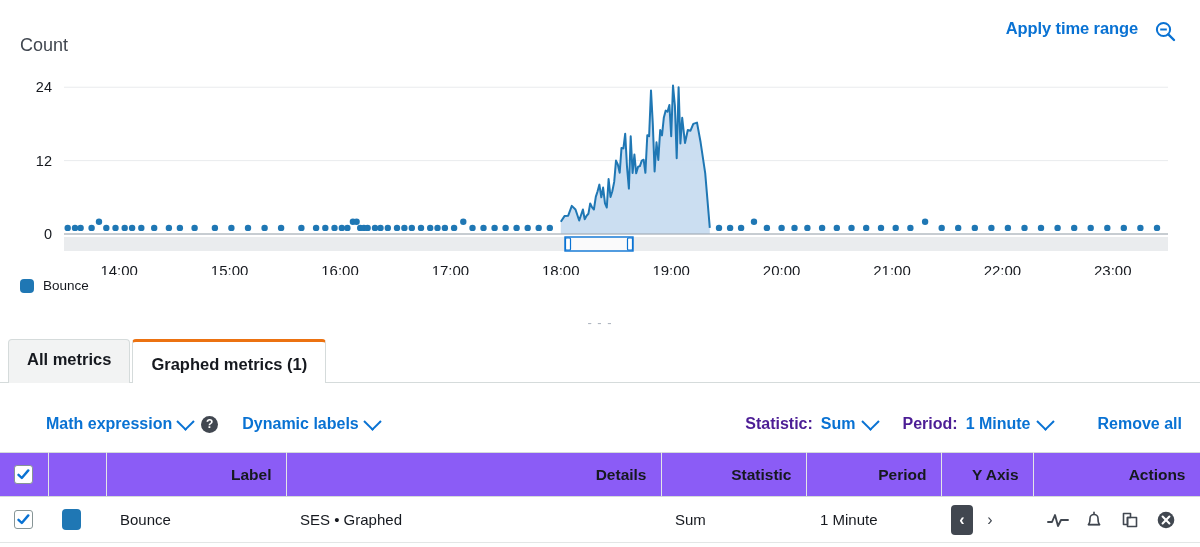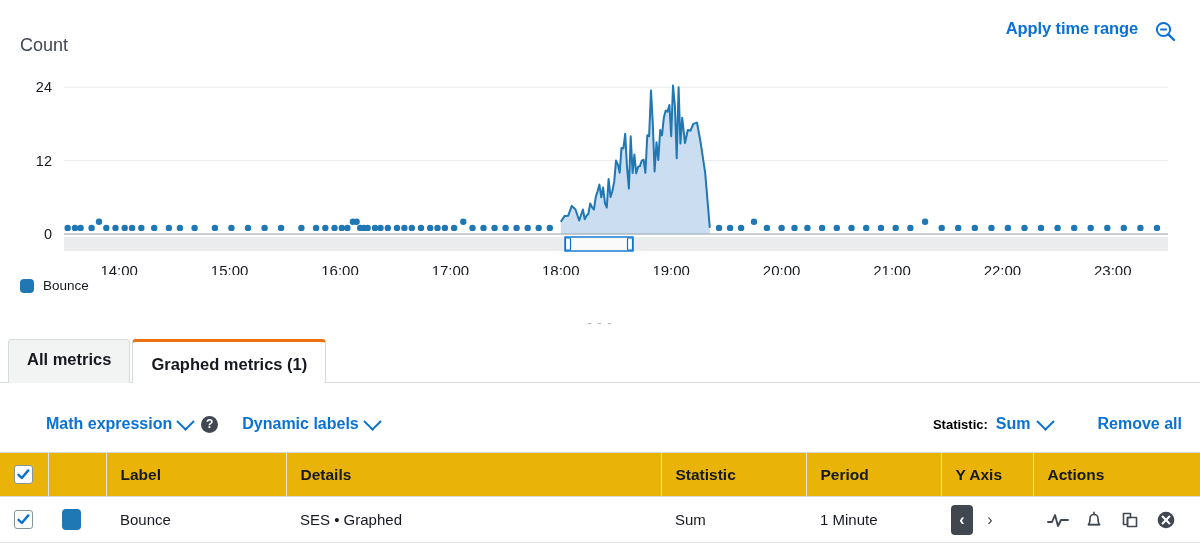--- a/index.html
+++ b/index.html
@@ -182,23 +182,23 @@
   }
   .spacer { flex: 1; }
   .labeled-ctl {
     display: flex;
     align-items: center;
     gap: 8px;
     white-space: nowrap;
     margin-left: 26px;
   }
   .labeled-ctl .lbl {
-    font-size: 13px;
-    font-weight: bold;
-    color: #000000;
+    font-size: 16px;
+    font-weight: bold;
+    color: #4c1d95;
   }
   .labeled-ctl .val {
     font-size: 16px;
     font-weight: bold;
     color: #0972d3;
     cursor: pointer;
   }
   .remove-all {
     font-size: 16px;
     font-weight: bold;
@@ -220,25 +220,25 @@
   .mtable {
     position: absolute;
     left: 0; right: 0;
     top: 452px;
     width: 1200px;
     border-collapse: collapse;
     table-layout: fixed;
     font-size: 15px;
   }
   .mtable thead th {
-    background: #eab308;
+    background: #8b5cf6;
     border-top: 1px solid #d5dbdb;
     border-bottom: 1px solid #d5dbdb;
     border-right: 1px solid #e3e6e6;
-    text-align: left;
+    text-align: right;
     font-size: 15.5px;
     font-weight: bold;
     color: #16191f;
     height: 44px;
     padding: 0 14px;
     box-sizing: border-box;
     white-space: nowrap;
   }
   .mtable tbody td {
     border-bottom: 1px solid #e3e6e6;
@@ -468,20 +468,25 @@
     </div>
 
     <div class="spacer"></div>
 
     <div class="labeled-ctl">
       <span class="lbl">Statistic:</span>
       <span class="val">Sum</span>
       <span class="chev" style="color:#0972d3"></span>
     </div>
 
+    <div class="labeled-ctl">
+      <span class="lbl">Period:</span>
+      <span class="val">1 Minute</span>
+      <span class="chev" style="color:#0972d3"></span>
+    </div>
 
     <div class="remove-all">Remove all</div>
   </div>
 </div>
 
 <table class="mtable">
   <thead>
     <tr>
       <th class="col-check">
         <div class="cbx">

